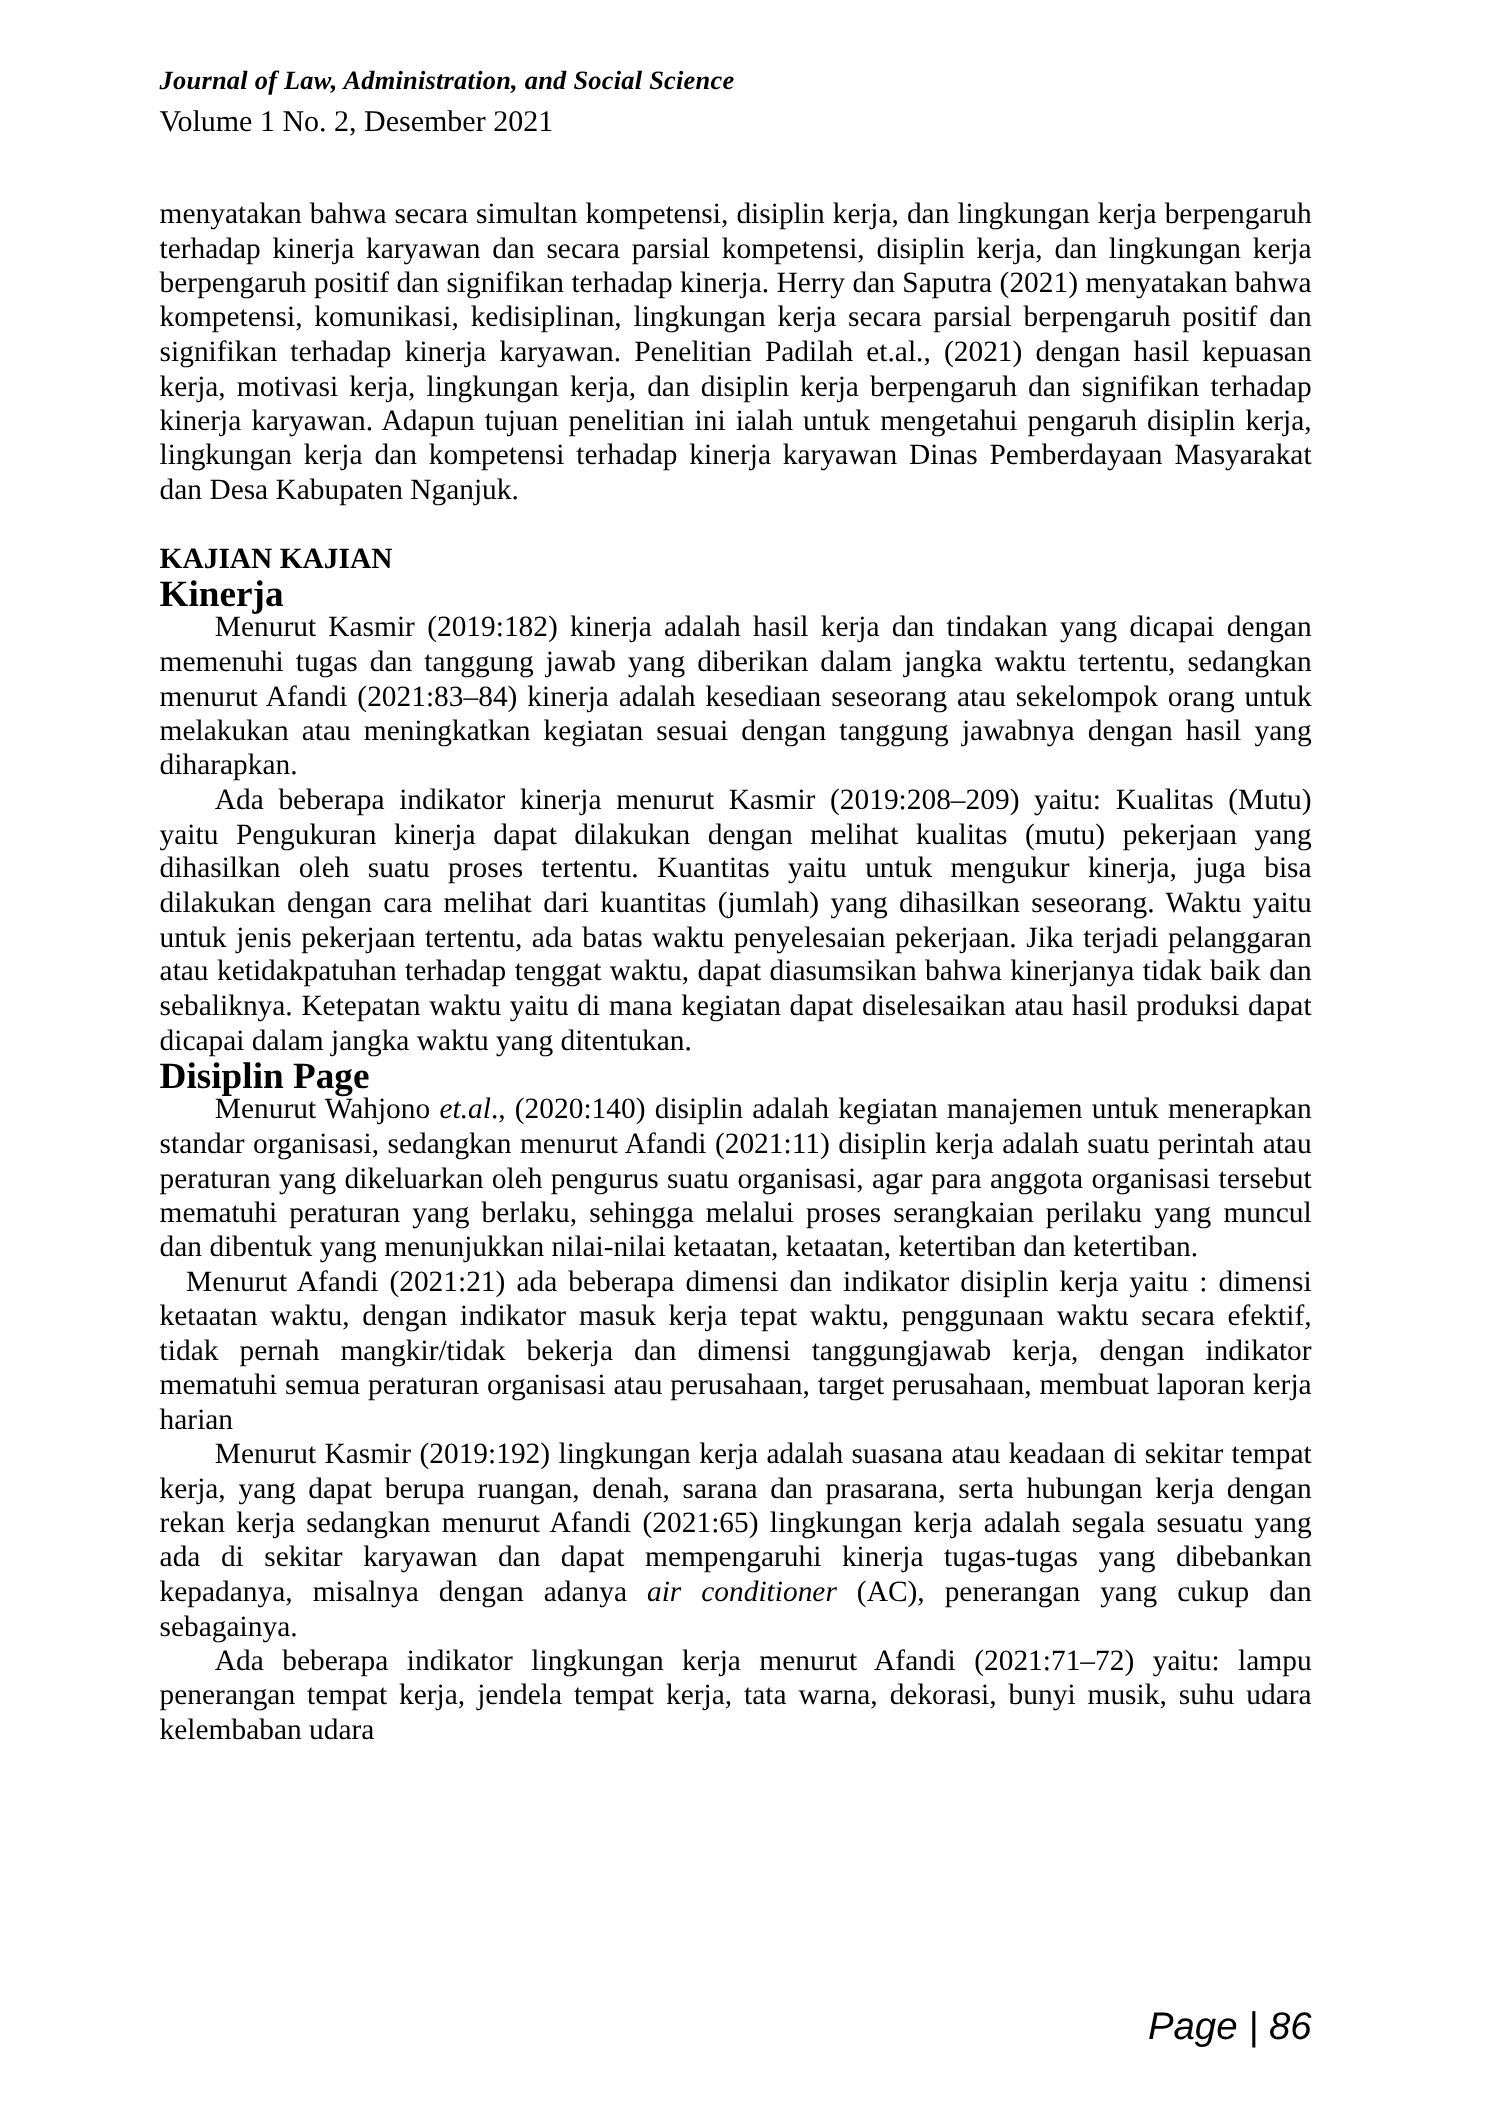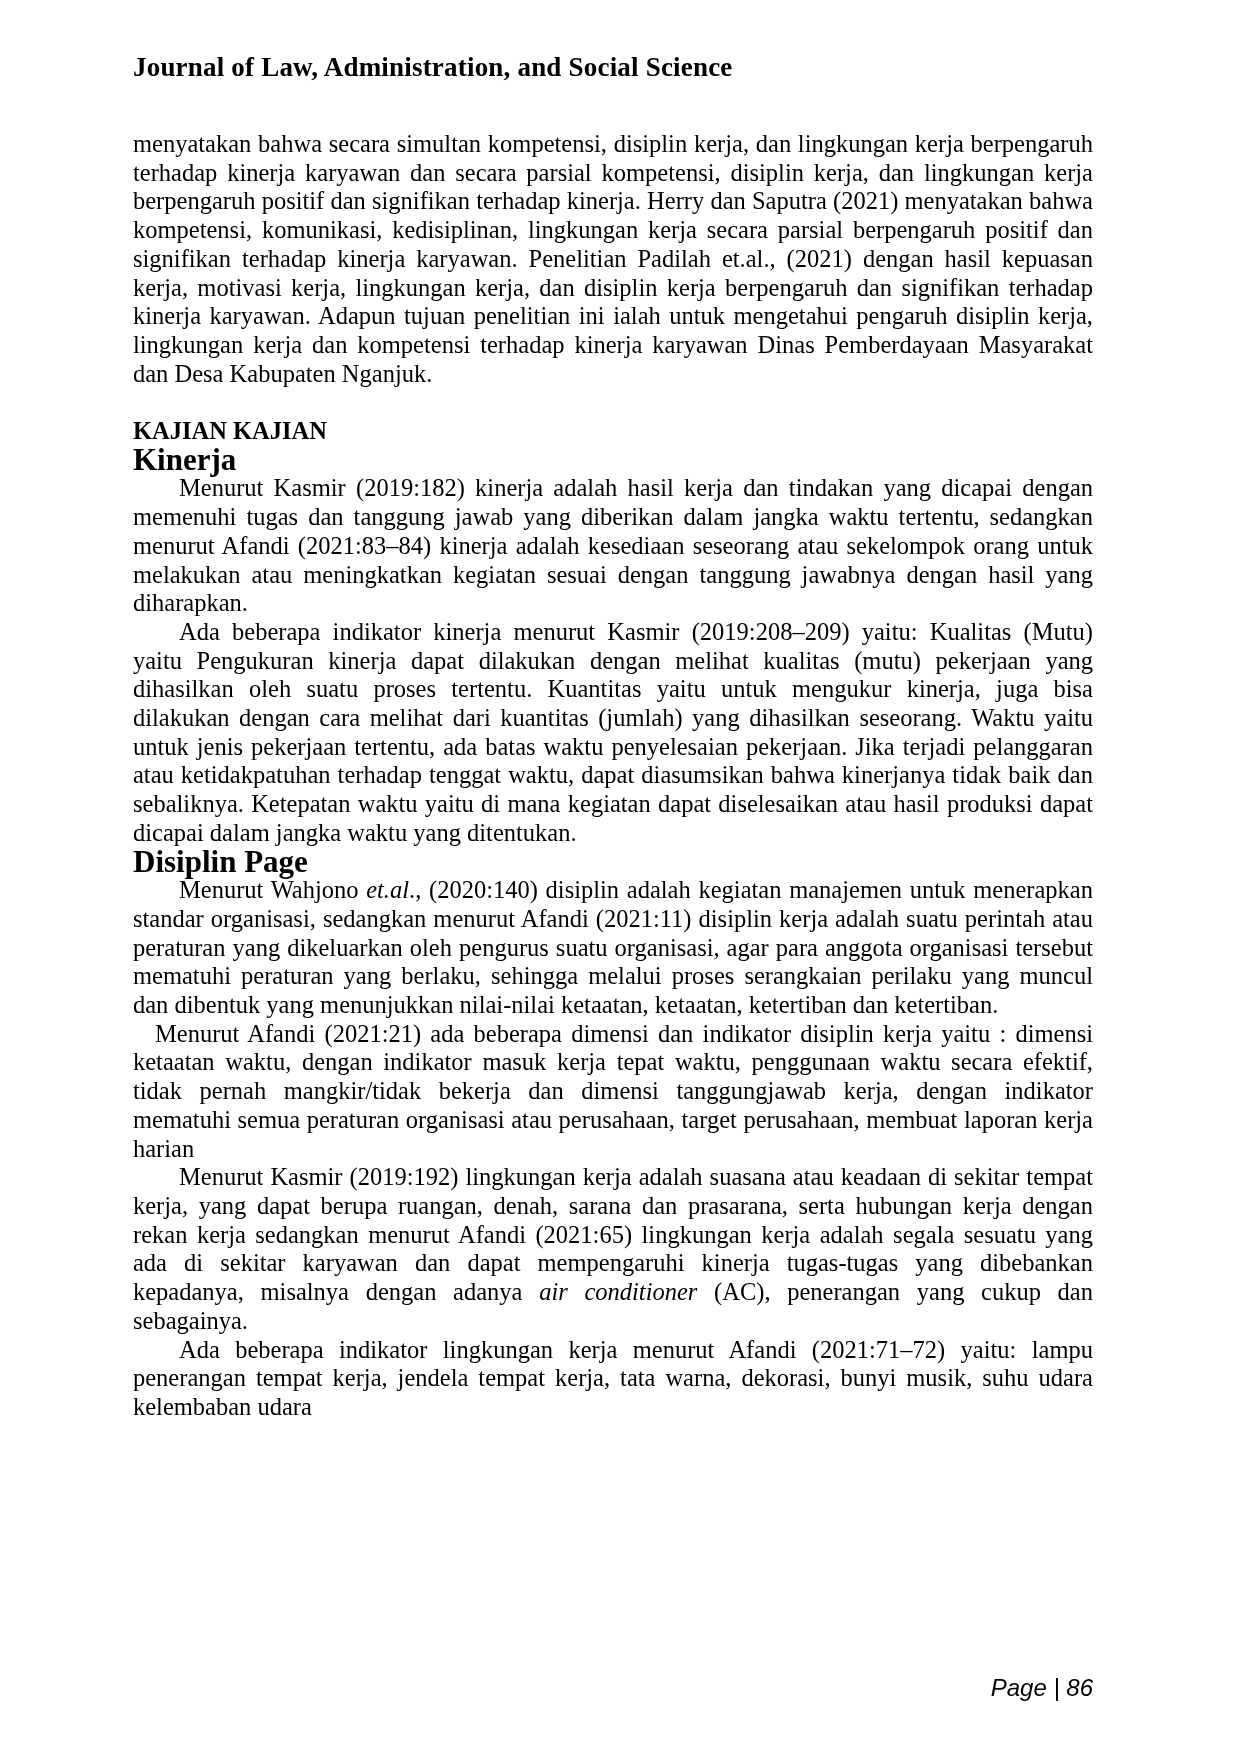--- a/index.html
+++ b/index.html
@@ -17,24 +17,25 @@
     overflow: hidden;
     box-sizing: border-box;
   }
   .margins {
     position: absolute;
     top: 52px;
     left: 133px;
     width: 960px;
   }
   .journal-title {
-    font-size: 27px;
+    font-size: 22px;
     line-height: 30px;
     font-weight: bold;
     letter-spacing: 0.2px;
+    font-style: italic;
   }
   .journal-volume {
     font-size: 25px;
     line-height: 30px;
     margin-top: 5px;
   }
   .article {
     margin-top: 48px;
     font-size: 24.5px;
     line-height: 28.7px;
@@ -61,33 +62,34 @@
     text-align: left;
   }
   .ital { font-style: italic; }
   .page-footer {
     position: absolute;
     top: 1674px;
     right: 147px;
     font-family: "Liberation Sans", "DejaVu Sans", sans-serif;
     font-style: italic;
     font-weight: 500;
-    font-size: 24px;
+    font-size: 32px;
     line-height: 28px;
     color: #000000;
   }
 </style>
 </head>
 <body>
 
 <div class="sheet">
   <div class="margins">
 
     <header>
       <div class="journal-title">Journal of Law, Administration, and Social Science</div>
+      <div class="journal-volume">Volume 1 No. 2, Desember 2021</div>
     </header>
 
     <main class="article">
 
       <p class="no-indent">menyatakan bahwa secara simultan kompetensi, disiplin kerja, dan lingkungan kerja berpengaruh terhadap kinerja karyawan dan secara parsial kompetensi, disiplin kerja, dan lingkungan kerja berpengaruh positif dan signifikan terhadap kinerja. Herry dan Saputra (2021) menyatakan bahwa kompetensi, komunikasi, kedisiplinan, lingkungan kerja secara parsial berpengaruh positif dan signifikan terhadap kinerja karyawan. Penelitian Padilah et.al., (2021) dengan hasil kepuasan kerja, motivasi kerja, lingkungan kerja, dan disiplin kerja berpengaruh dan signifikan terhadap kinerja karyawan. Adapun tujuan penelitian ini ialah untuk mengetahui pengaruh disiplin kerja, lingkungan kerja dan kompetensi terhadap kinerja karyawan Dinas Pemberdayaan Masyarakat dan Desa Kabupaten Nganjuk.</p>
 
       <h2 class="section-heading">KAJIAN KAJIAN</h2>
 
       <h3 class="sub-heading">Kinerja</h3>
 

